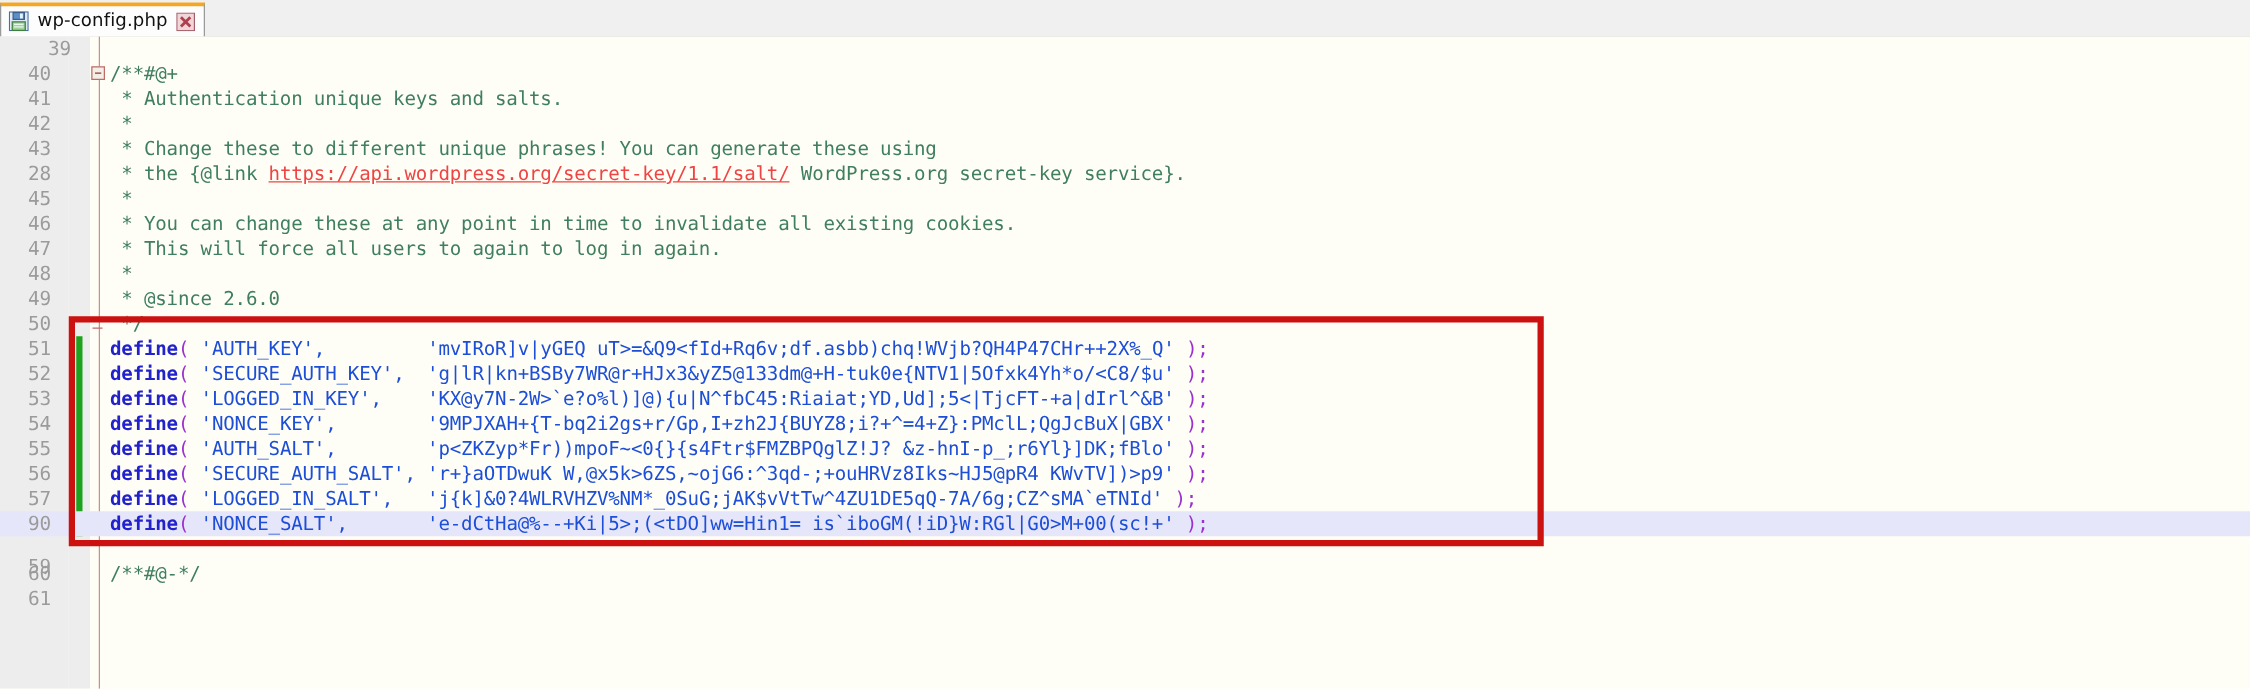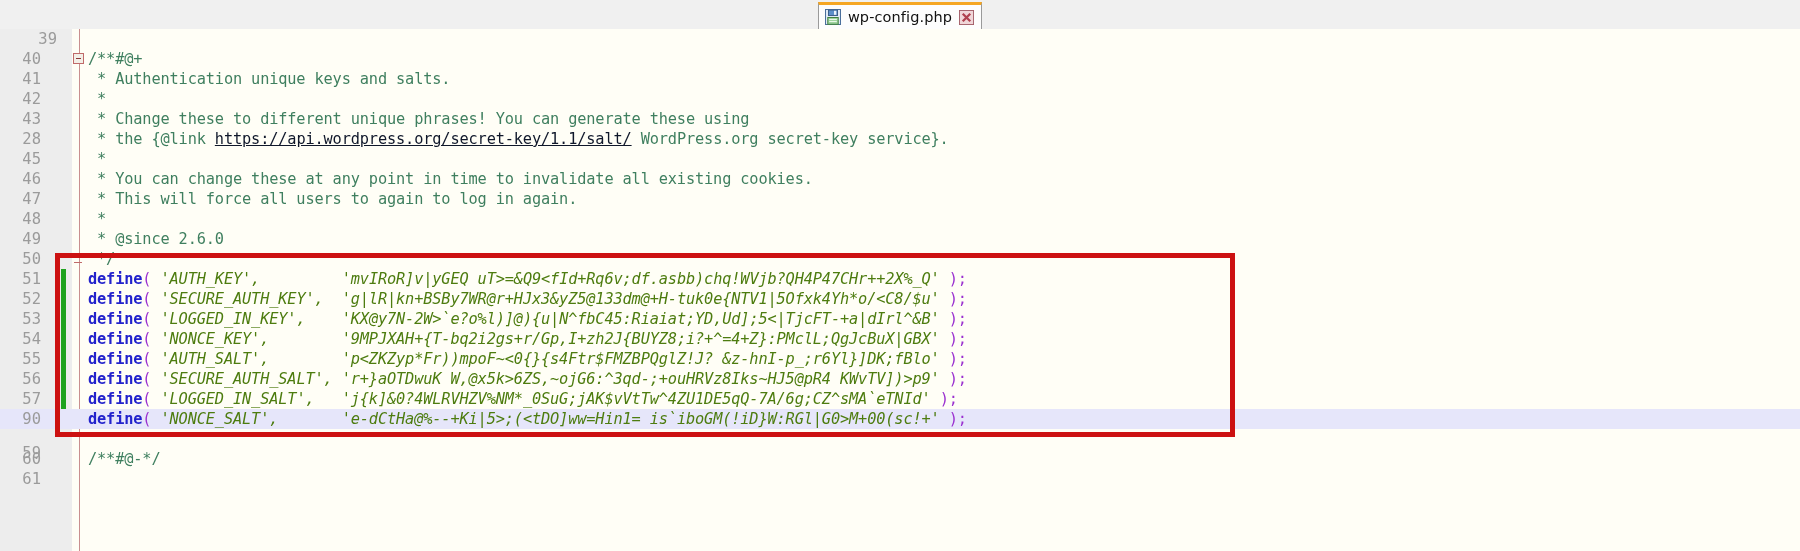--- a/index.html
+++ b/index.html
@@ -16,21 +16,20 @@
   }
 
   
   #tabbar {
     height: 29px;
     background: #f0f0f0;
     border-bottom: 1px solid #9a9a9a;
     position: relative;
     display: flex;
     align-items: flex-end;
-    justify-content: center;
   }
   .tab {
     height: 27px;
     margin-top: 2px;
     background: #fdfdfd;
     border: 1px solid #9a9a9a;
     border-bottom: none;
     border-top: 3px solid #f5a623;
     display: flex;
     align-items: center;
@@ -117,22 +116,22 @@
     position: absolute;
     left: 88px;
     font-family: "DejaVu Sans Mono", monospace;
     font-size: 15.3px;
     letter-spacing: -0.15px;
     color: #333;
   }
   .cmt   { color: #3f7f5f; }
   .kw    { color: #2222cc; font-weight: bold; }
   .paren { color: #9b30d0; }
-  .str   { color: #4d7c0f; font-style: italic; }
-  .lnk   { color: #0f172a; text-decoration: underline; }
+  .str   { color: #1d4ed8; }
+  .lnk   { color: #ef4444; text-decoration: underline; }
 
   
   .foldbox {
     position: absolute;
     left: 73px;
     top: 5px;
     width: 11px; height: 11px;
     border: 1px solid #c06a6a;
     background: #f3efe7;
     box-sizing: border-box;

